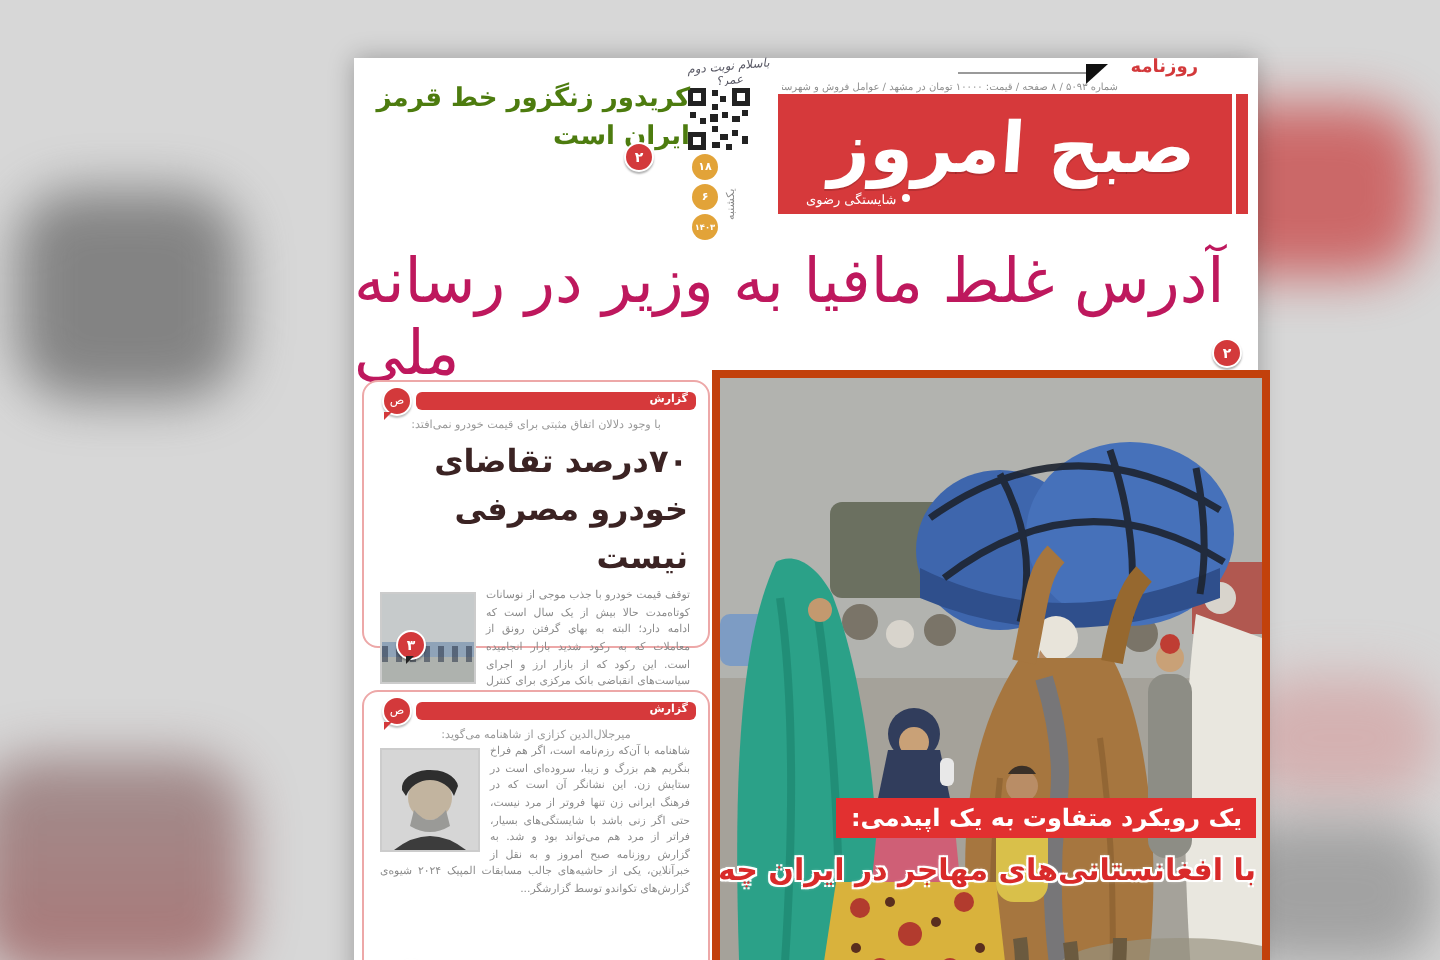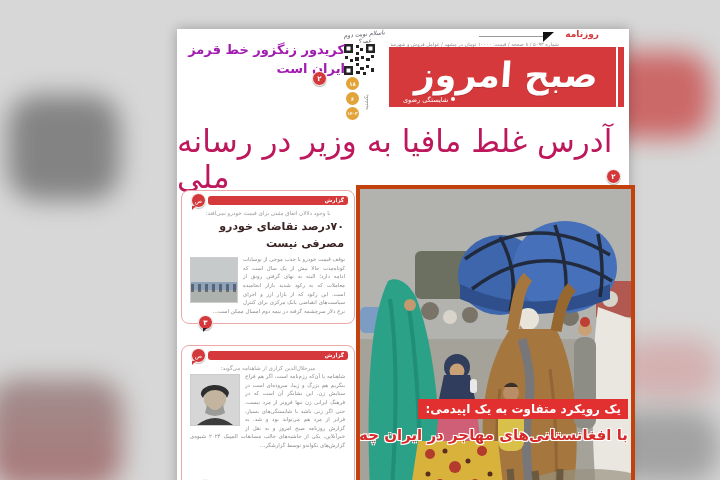--- a/index.html
+++ b/index.html
@@ -38,21 +38,21 @@
   .mast{position:absolute;left:212px;top:18px;width:235px;height:60px;background:#d6393b;
         display:flex;align-items:center;justify-content:center;}
   .mast-title{color:#fff;font-size:35px;font-weight:900;direction:rtl;letter-spacing:-2px;
               text-shadow:0 1px 0 rgba(0,0,0,.15);transform:skewX(-4deg);margin-top:-4px;}
   .mast-sub{position:absolute;left:14px;bottom:3px;color:#fff;font-size:6.5px;direction:rtl;}
   .mast-dot{position:absolute;left:62px;bottom:6px;width:4px;height:4px;border-radius:50%;background:#fff;}
   .mast-line{position:absolute;right:6px;top:0;height:100%;width:2px;background:#fff;}
 
   
   .tl-story{position:absolute;left:6px;top:12px;width:162px;direction:rtl;text-align:right;}
-  .tl-title{font-size:13px;font-weight:900;color:#a21caf;line-height:1.45;}
+  .tl-title{font-size:13px;font-weight:900;color:#4d7c0f;line-height:1.45;}
   .ref{width:13px;height:13px;border-radius:50%;background:#d3393b;color:#fff;font-size:7px;
        font-weight:bold;display:flex;align-items:center;justify-content:center;border:1.5px solid #fff;
        box-shadow:0 1px 1px rgba(0,0,0,.3);}
   .tl-ref{position:absolute;left:135px;top:42px;}
 
   
   .headline{position:absolute;left:0;top:94px;width:452px;text-align:left;direction:rtl;
             font-size:31px;font-weight:400;color:#be185d;margin:0;letter-spacing:-1px;}
   .headline-ref{position:absolute;left:429px;top:140px;}
 
@@ -71,21 +71,21 @@
   .card1{top:161px;height:132px;}
   .card2{top:316px;height:141px;}
   .card-bar{position:absolute;left:26px;right:6px;top:5px;height:9px;background:#d6393b;border-radius:3px;}
   .card-tag{position:absolute;right:4px;top:0;color:#fff;font-size:5.5px;line-height:9px;direction:rtl;font-weight:bold;}
   .pin{position:absolute;left:9px;top:2px;width:13px;height:13px;border-radius:50%;background:#d3393b;
        color:#fff;font-size:6px;display:flex;align-items:center;justify-content:center;border:1px solid #fff;
        box-shadow:0 1px 1px rgba(0,0,0,.25);}
   .pin:after{content:"";position:absolute;left:0px;bottom:-3px;width:0;height:0;
              border-top:4px solid #d3393b;border-right:4px solid transparent;}
   .kicker{margin-top:19px;font-size:5.6px;color:#999;text-align:center;direction:rtl;padding:0 6px;}
-  .card-title{font-size:11px;font-weight:900;color:#3b2323;direction:rtl;text-align:right;
+  .card-title{font-size:16px;font-weight:900;color:#3b2323;direction:rtl;text-align:right;
               padding:3px 10px 2px 8px;line-height:1.5;}
   .card-body{direction:rtl;text-align:justify;font-size:5.4px;color:#8a8a8a;line-height:1.6;
              padding:1px 9px 0 8px;}
   .card-img{float:left;margin:2px 5px 1px 0;border:1px solid #ccc;}
   .img-cars{width:46px;height:44px;
       background:
         repeating-linear-gradient(90deg,rgba(40,50,70,.55) 0 3px,rgba(0,0,0,0) 3px 7px) 0 26px/100% 8px no-repeat,
         linear-gradient(#c6cacb 0 55%,#8fa3b8 55% 72%,#aeb2ae 72% 100%);}
   .img-portrait{width:48px;height:50px;}
   .card-ref{position:absolute;left:16px;bottom:-7px;}

